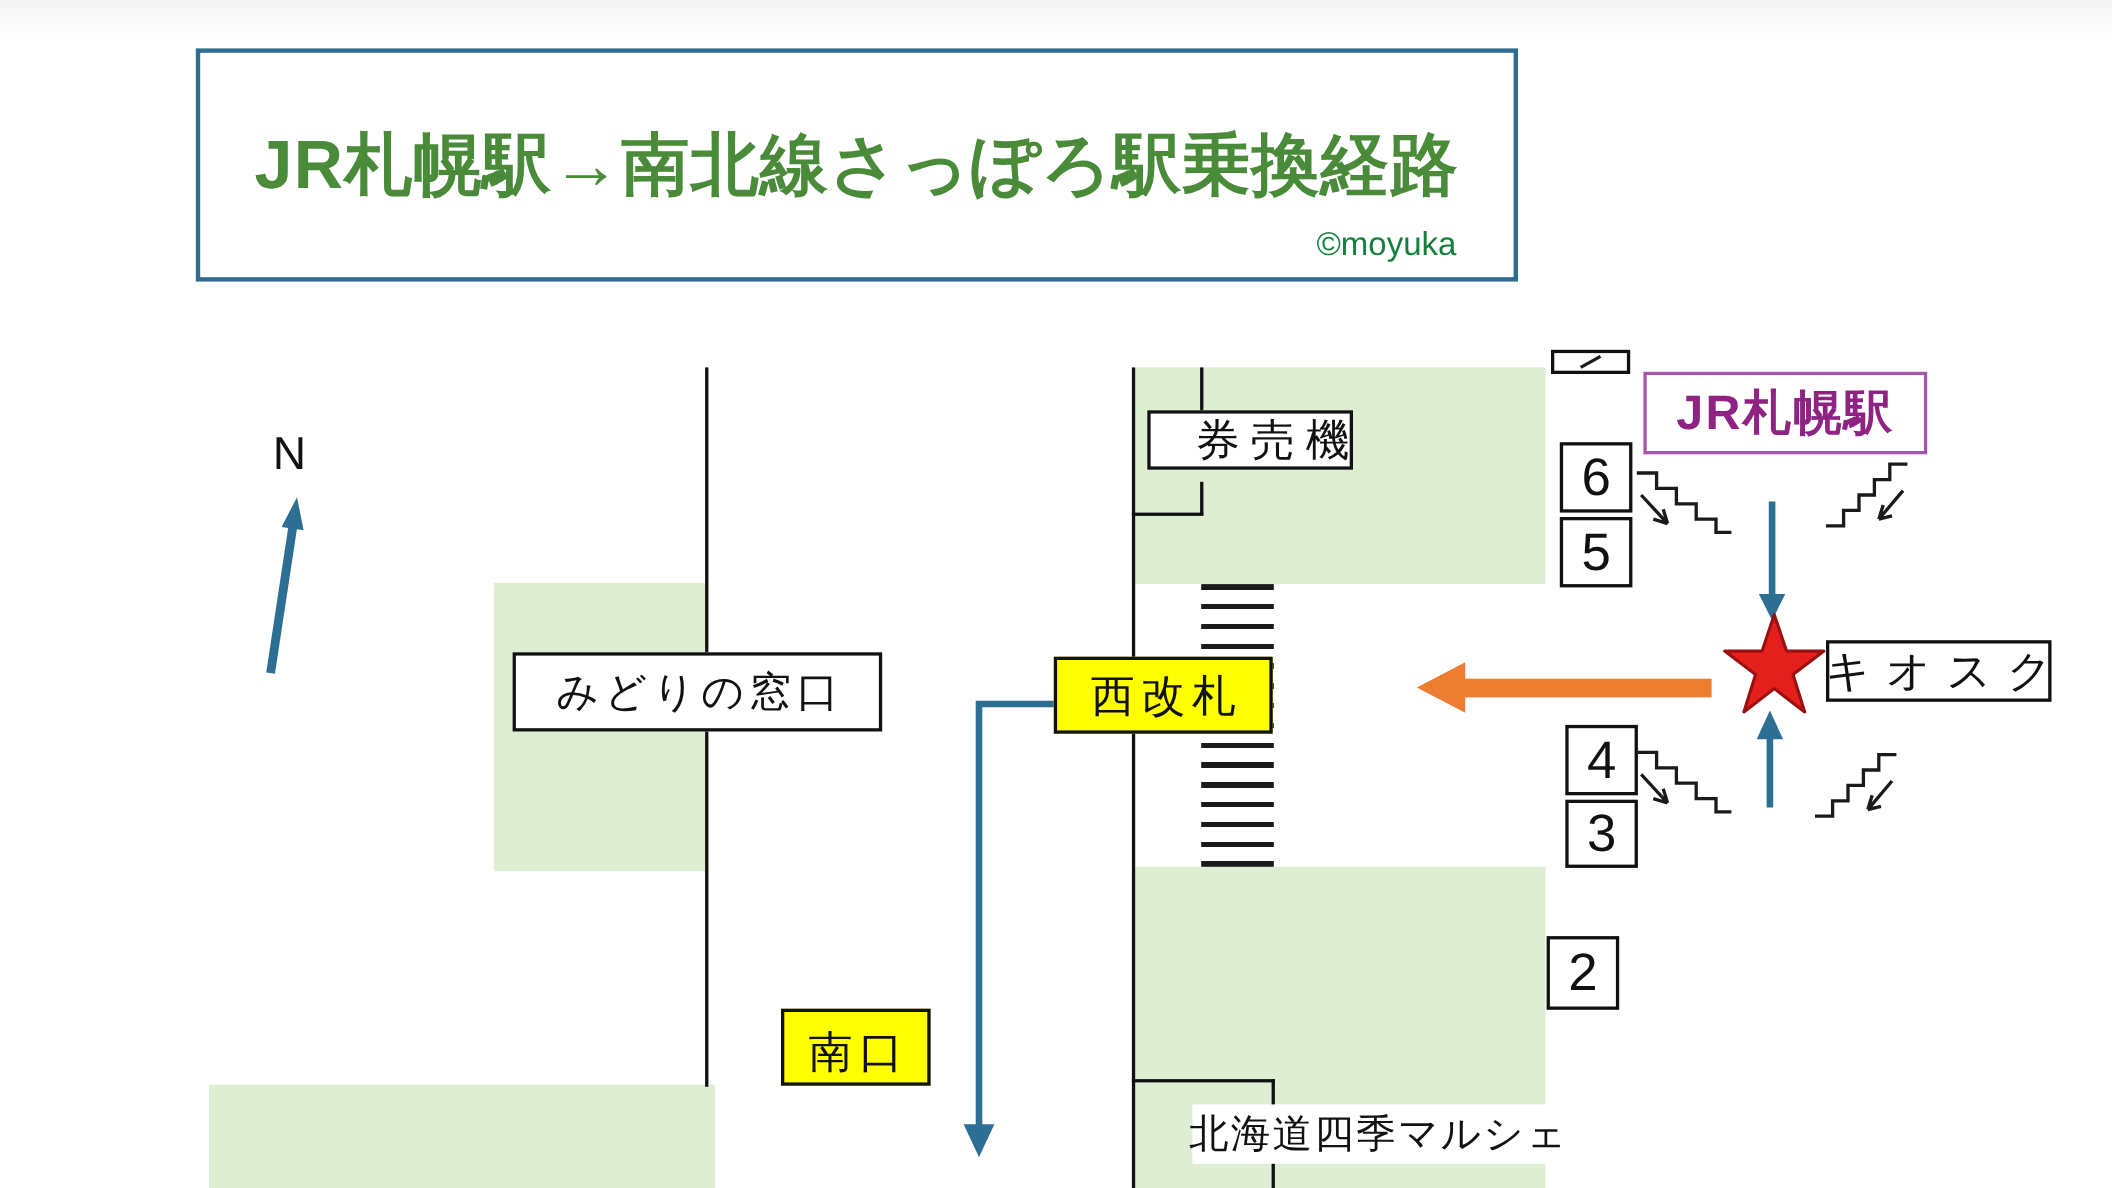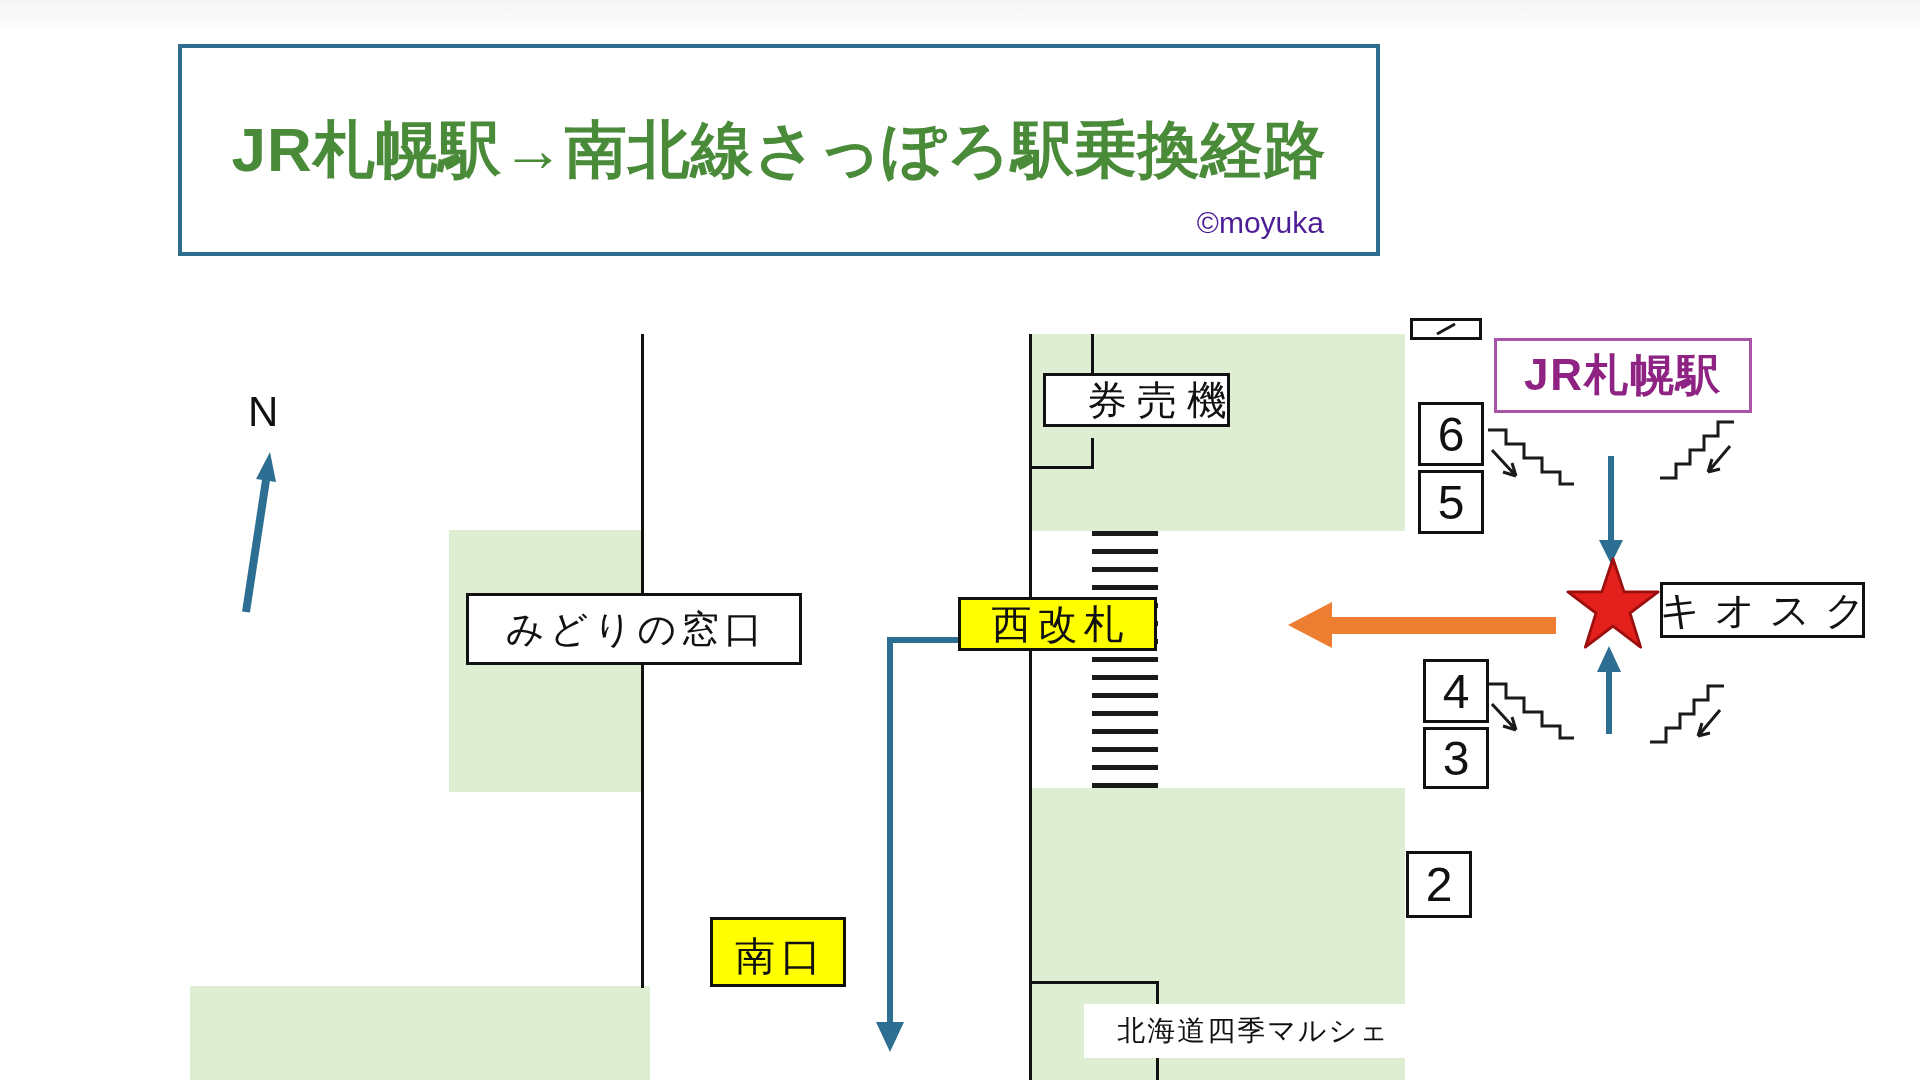--- a/index.html
+++ b/index.html
@@ -6,21 +6,21 @@
   #canvas{
     position:relative;width:1920px;height:1080px;overflow:hidden;background:#ffffff;
     font-family:"Liberation Sans","DejaVu Sans",sans-serif;color:#111;
   }
   .top-strip{position:absolute;left:0;top:0;width:1920px;height:34px;
     background:linear-gradient(#f4f4f4,#ffffff);}
   
   .title-box{position:absolute;left:178px;top:44px;width:1194px;height:204px;
     border:4px solid #2e6d8e;background:#fff;display:flex;align-items:center;justify-content:center;}
   .title-text{font-size:62px;font-weight:bold;color:#4a8b3a;letter-spacing:1px;white-space:nowrap;}
-  .credit{position:absolute;right:52px;bottom:12px;font-size:30px;color:#4c1d95;}
+  .credit{position:absolute;right:52px;bottom:12px;font-size:30px;color:#15803d;}
   
   .box{position:absolute;background:#fff;border:3px solid #111;
     display:flex;align-items:center;justify-content:center;z-index:3;box-sizing:border-box;}
   .yellow{background:#ffff00;}
   .lbl{font-size:38px;white-space:nowrap;}
   
   .wall{position:absolute;background:#111;z-index:1;}
   .green{position:absolute;background:#ddeed2;z-index:0;}
   .hatch{position:absolute;left:1092px;top:531px;width:66px;height:257px;z-index:1;
     background:repeating-linear-gradient(to bottom,#1a1a1a 0 5px,transparent 5px 18px);}
@@ -34,30 +34,30 @@
   #green-mid-left{left:449px;top:530px;width:192px;height:262px;}
   #green-bottom-left{left:190px;top:986px;width:460px;height:94px;}
   #green-top-right{left:1032px;top:334px;width:373px;height:197px;}
   #green-bottom-right{left:1032px;top:788px;width:373px;height:292px;}
   #marche-top{left:1029px;top:981px;width:130px;height:3px;}
   #marche-right{left:1156px;top:981px;width:3px;height:99px;}
   #box-kenbaiki{left:1043px;top:373px;width:187px;height:54px;justify-content:flex-end;}
   #box-kenbaiki .lbl{font-size:40px;letter-spacing:10px;margin-right:-10px;}
   #box-midori{left:466px;top:593px;width:336px;height:72px;}
   #box-midori .lbl{letter-spacing:5px;margin-right:-5px;}
-  #box-nishi{left:958px;top:597px;width:199px;height:54px;z-index:4;}
+  #box-nishi{left:958px;top:597px;width:199px;height:70px;z-index:4;}
   #box-nishi .lbl{font-size:40px;letter-spacing:6px;margin-right:-6px;}
   #box-minami{left:710px;top:917px;width:136px;height:70px;align-items:flex-end;}
   #box-minami .lbl{font-size:40px;letter-spacing:6px;margin-right:-6px;}
   #box-kiosk{left:1660px;top:582px;width:205px;height:56px;}
   #box-kiosk .lbl{font-size:40px;letter-spacing:14px;margin-right:-14px;}
   #box-jr{left:1494px;top:338px;width:258px;height:75px;border-color:#a855a8;}
   #box-jr .lbl{font-size:44px;font-weight:bold;color:#8e2383;letter-spacing:2px;}
   #box-marche-label{left:1084px;top:1004px;width:339px;height:54px;border:none;background:#fff;z-index:2;}
-  #box-marche-label .lbl{font-size:28px;letter-spacing:2px;text-align:right;}
+  #box-marche-label .lbl{font-size:36px;letter-spacing:2px;text-align:right;}
   .platform{width:66px;font-size:48px;}
   #box-p6{left:1418px;top:402px;height:64px;}
   #box-p5{left:1418px;top:470px;height:64px;}
   #box-p4{left:1423px;top:659px;height:64px;}
   #box-p3{left:1423px;top:727px;height:62px;}
   #box-p2{left:1406px;top:851px;height:67px;}
   #box-partial{left:1410px;top:318px;width:72px;height:22px;}
   #compass-n{position:absolute;left:248px;top:388px;font-size:42px;color:#111;z-index:2;}
 </style>
 </head>

